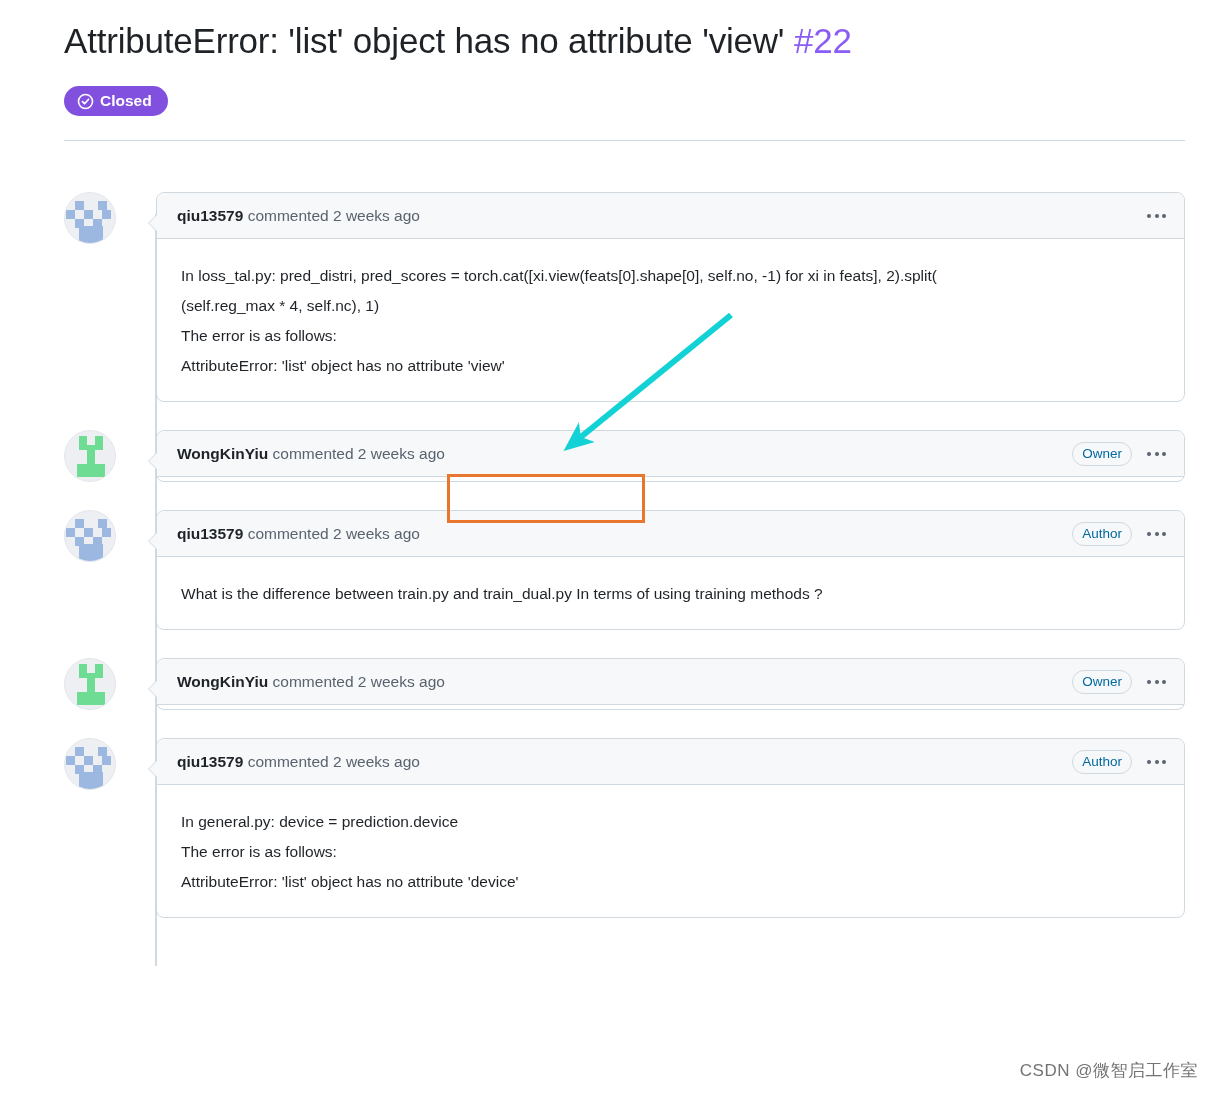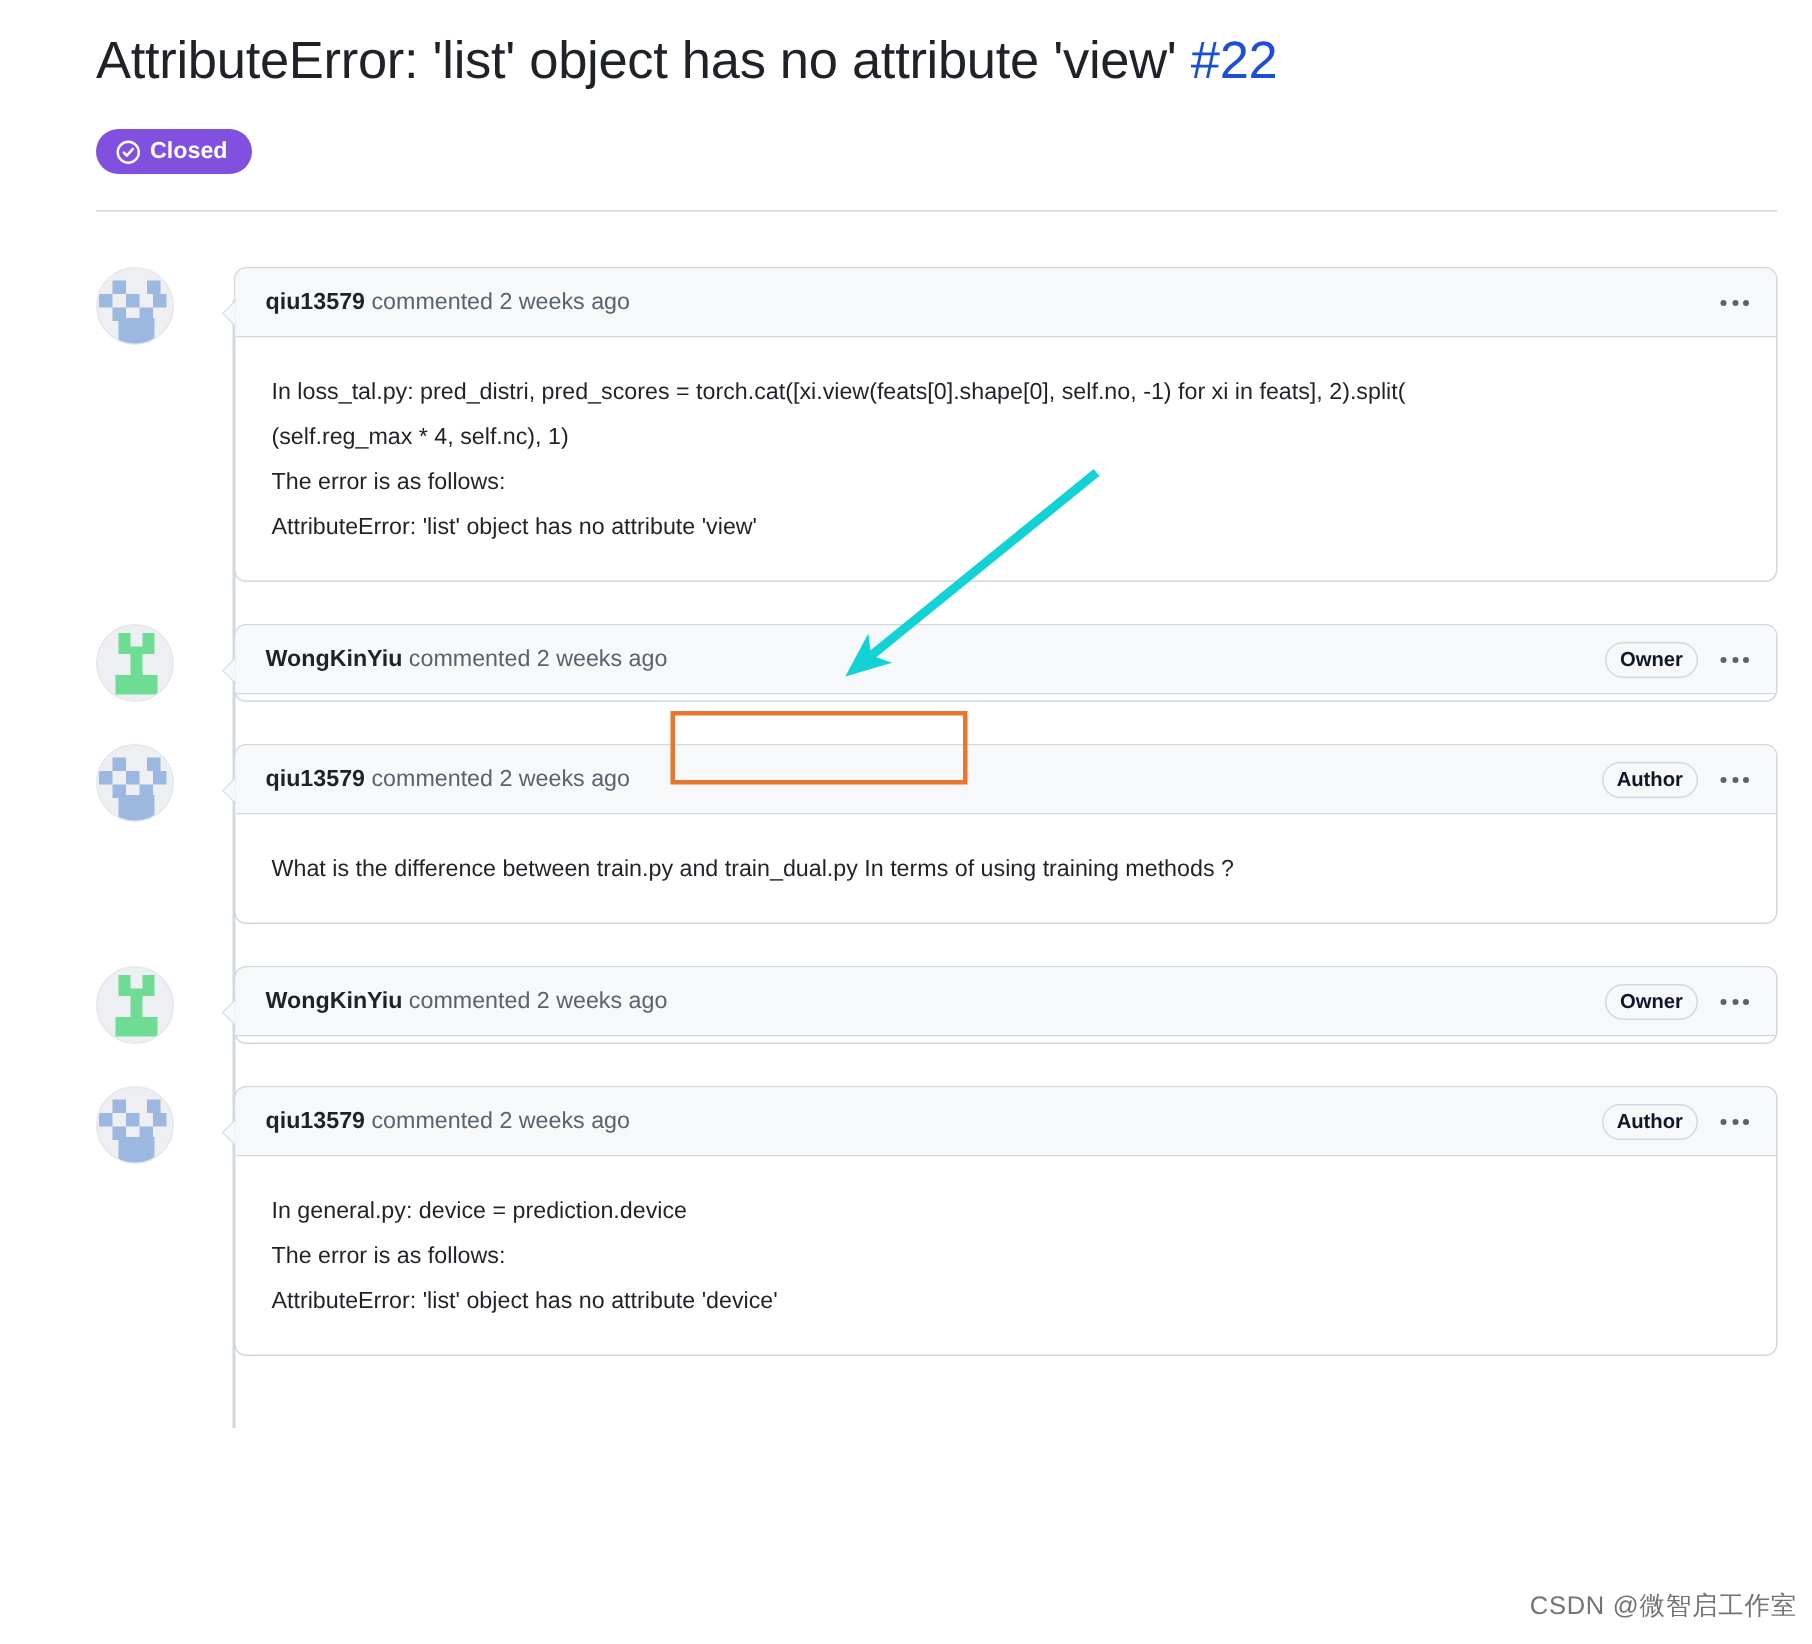--- a/index.html
+++ b/index.html
@@ -17,21 +17,21 @@
   
   .issue-header { position: absolute; left: 64px; top: 18px; width: 1120px; }
   .issue-title {
     font-size: 35px;
     font-weight: 400;
     line-height: 46px;
     color: #1F2328;
     letter-spacing: -0.2px;
     white-space: nowrap;
   }
-  .issue-number { color: #1d4ed8; font-weight: 400; }
+  .issue-number { color: #8b5cf6; font-weight: 400; }
 
   .meta-row {
     position: absolute; left: 64px; top: 86px;
     display: flex; align-items: flex-start; gap: 24px;
   }
   .state-badge {
     display: inline-flex; align-items: center; gap: 6px;
     background: #8250DF; color: #ffffff;
     border-radius: 999px;
     padding: 6px 16px 6px 13px;
@@ -41,21 +41,21 @@
   .state-badge svg { display:block; }
   .meta-text { font-size: 15.5px; color: #59636E; line-height: 20px; }
   .meta-text b { color: #1F2328; font-weight: 700; }
 
   .header-divider {
     position: absolute; left: 64px; top: 140px;
     width: 1121px; height: 1px; background: #D1D9E0;
   }
 
   
-  .timeline { position: absolute; left: 64px; top: 178px; width: 1121px; }
+  .timeline { position: absolute; left: 64px; top: 192px; width: 1121px; }
   .timeline-rail {
     position: absolute; left: 91px; top: 22px; bottom: -20px;
     width: 2px; background: #D1D9E0; z-index: 0;
   }
 
   .tl-item { position: relative; display: flex; margin-bottom: 28px; z-index: 1; }
 
   .avatar-wrap { width: 92px; flex: 0 0 92px; position: relative; }
   .avatar {
     width: 52px; height: 52px; border-radius: 50%;
@@ -101,25 +101,24 @@
     padding: 0 16px 0 20px;
   }
   .ch-text { font-size: 15.5px; color: #59636E; line-height: 20px; white-space: nowrap; }
   .ch-text b { color: #1F2328; font-weight: 700; }
   .ch-spacer { flex: 1 1 auto; }
   .role-badge {
     border: 1px solid #D1D9E0;
     border-radius: 999px;
     padding: 2px 9px 3px;
     font-size: 13.5px;
-    color: #0f172a;
+    color: #0369a1;
     line-height: 17px;
     margin-right: 13px;
     white-space: nowrap;
-    font-weight: bold;
   }
   .kebab {
     display: flex; align-items: center; gap: 3.5px;
     padding: 4px 2px;
     cursor: pointer;
   }
   .kebab i { width: 4px; height: 4px; border-radius: 50%; background: #59636E; display:block; }
 
   .comment-body {
     padding: 20px 20px 18px 20px;

